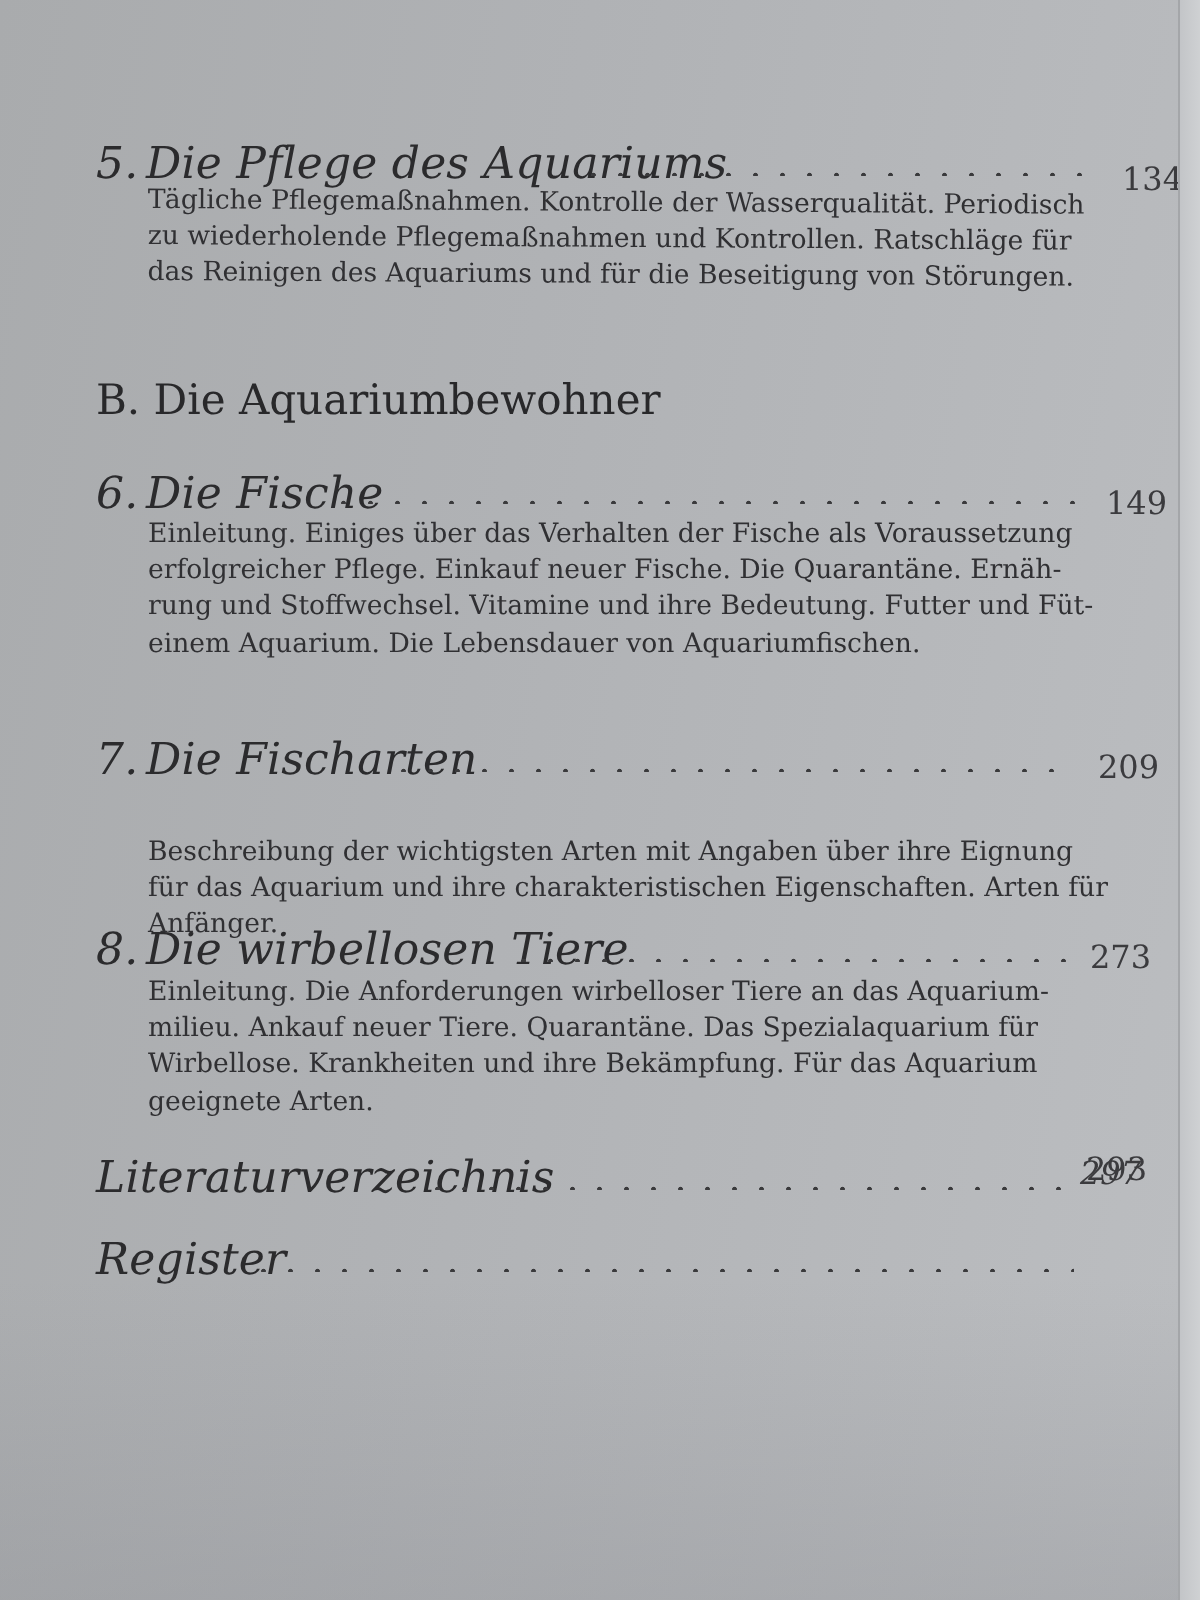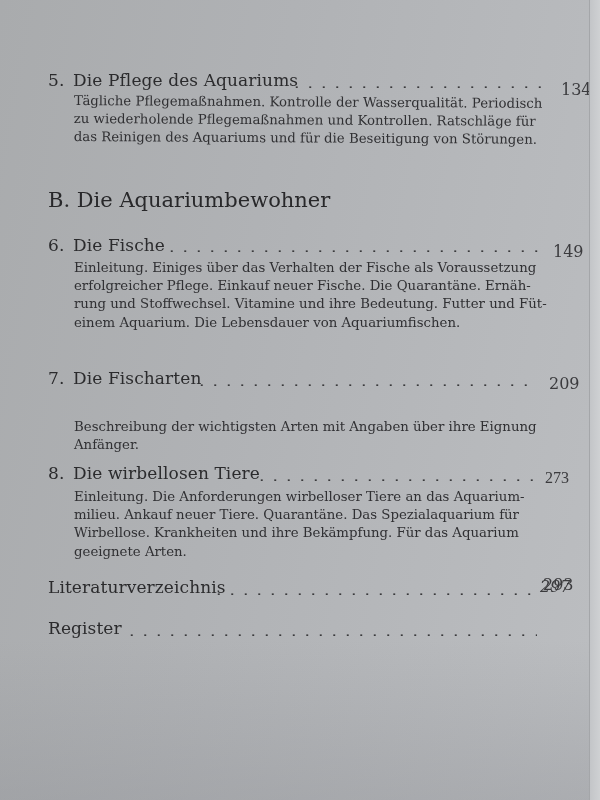--- a/index.html
+++ b/index.html
@@ -15,22 +15,23 @@
     background: linear-gradient(90deg, #c3c5c8 0%, #cfd1d3 100%);
     border-left: 1px solid #a4a6a9;
   }
   .page-shade {
     position: absolute; left: 0; top: 640px; width: 600px; height: 160px;
     background: linear-gradient(180deg, rgba(150,152,156,0) 0%, rgba(140,142,147,0.35) 100%);
   }
   .content { position: absolute; left: 0; top: 0; width: 600px; }
   .entry { position: absolute; }
   .entry-head {
-    position: absolute; white-space: nowrap; font-size: 17px; letter-spacing: 0.1px;
+    position: absolute; white-space: nowrap; font-size: 22px; letter-spacing: 0.1px;
     color: #2b2b2d;
+    font-style: italic;
   }
   .entry-num { display: inline-block; width: 25px; }
   .leader {
     position: absolute; height: 2px;
     background-image: radial-gradient(circle, #3a3a3c 1px, transparent 1.3px);
     background-size: 13.5px 3px; background-repeat: repeat-x;
   }
   .page-num {
     position: absolute; font-size: 16px; color: #3b3b3e; white-space: nowrap;
   }
@@ -78,30 +79,31 @@
   </div>
 
   <div class="entry">
     <div class="entry-head" style="left:48px; top:368px;">
       <span class="entry-num">7.</span><span>Die Fischarten</span>
     </div>
     <div class="leader" style="left:195px; top:384px; width:343px;"></div>
     <div class="page-num" style="left:549px; top:374px;">209</div>
     <div class="desc" style="left:74px; top:393px; width:472px;margin-top:25px;">
       <span>Beschreibung der wichtigsten Arten mit Angaben über ihre Eignung</span>
+      <span>für das Aquarium und ihre charakteristischen Eigenschaften. Arten für</span>
       <span>Anfänger.</span>
     </div>
   </div>
 
   <div class="entry">
     <div class="entry-head" style="left:48px; top:463px;">
       <span class="entry-num">8.</span><span>Die wirbellosen Tiere</span>
     </div>
     <div class="leader" style="left:255px; top:479px; width:282px;"></div>
-    <div class="page-num" style="left:545px; top:469px;font-family:Liberation Serif, serif;">273</div>
+    <div class="page-num" style="left:545px; top:469px;">273</div>
     <div class="desc" style="left:74px; top:488px; width:470px;">
       <span>Einleitung. Die Anforderungen wirbelloser Tiere an das Aquarium-</span>
       <span>milieu. Ankauf neuer Tiere. Quarantäne. Das Spezialaquarium für</span>
       <span>Wirbellose. Krankheiten und ihre Bekämpfung. Für das Aquarium</span>
       <span>geeignete Arten.</span>
     </div>
   </div>
 
   <div class="entry">
     <div class="entry-head" style="left:48px; top:577px;">Literaturverzeichnis</div>

